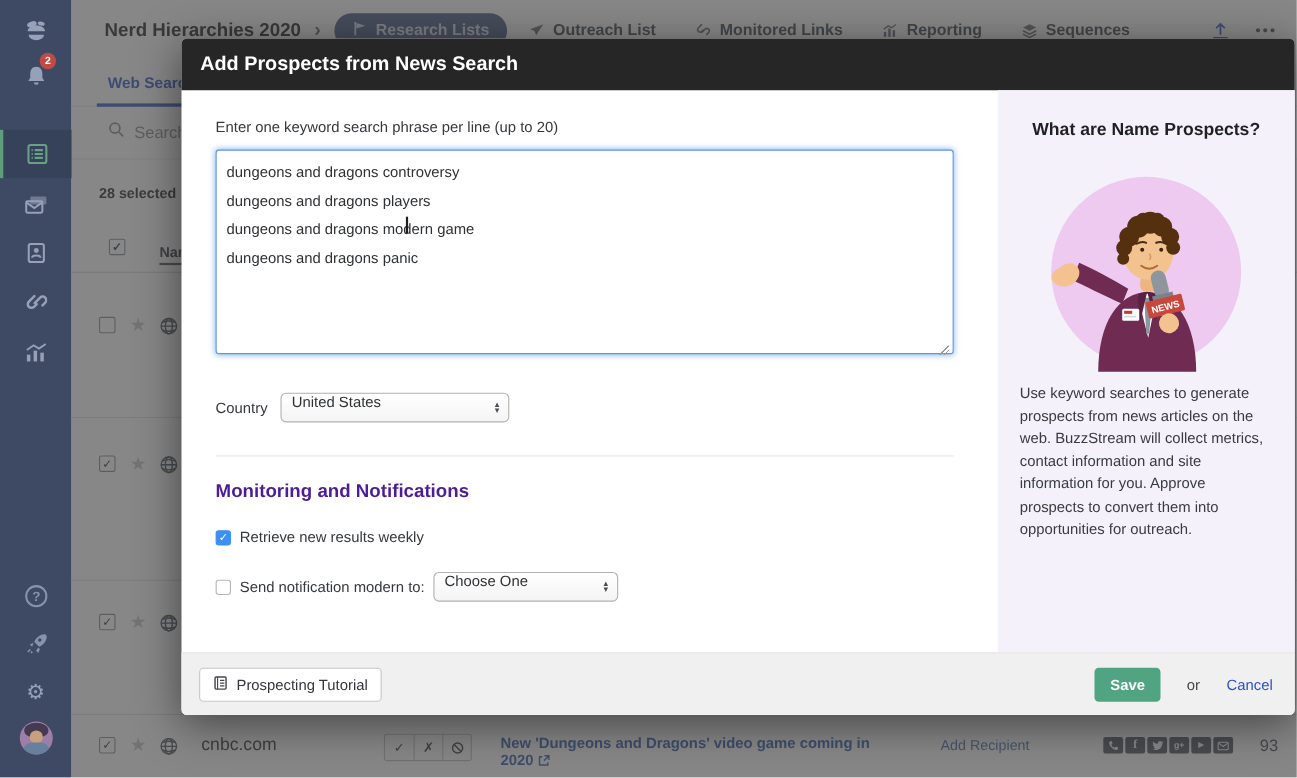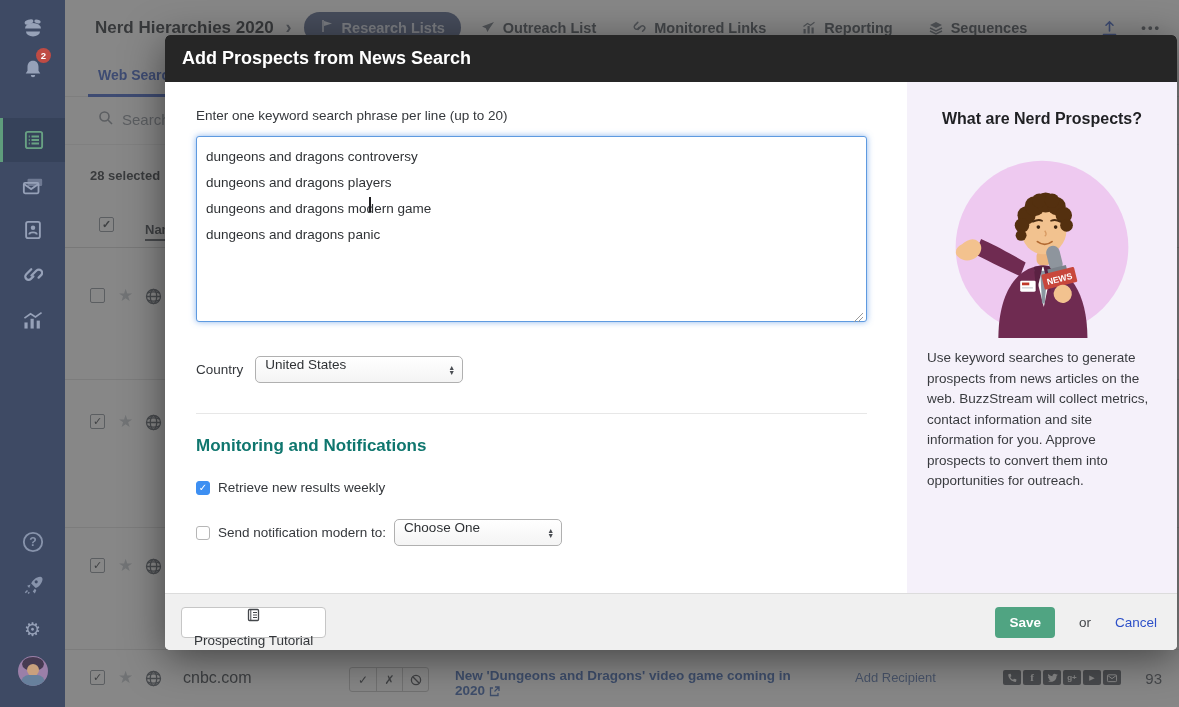--- a/index.html
+++ b/index.html
@@ -85,33 +85,33 @@
   textarea.kw { width:100%; height:186px; resize:none; border:1.5px solid #5e9ae0; border-radius:3px; outline:none; box-shadow:0 0 6px rgba(90,150,230,0.7); font-family:"Liberation Sans", sans-serif; font-size:13.5px; line-height:26px; color:#2f3235; padding:7px 9px; }
   .caret { position:absolute; left:173px; top:61px; width:1.5px; height:15px; background:#1d1d1f; }
   .ta-wrap::after { content:""; position:absolute; right:4px; bottom:4px; width:9px; height:9px;
      background:linear-gradient(135deg, transparent 0 45%, #9a9a9a 45% 52%, transparent 52% 68%, #9a9a9a 68% 75%, transparent 75%); }
   .country-row { margin-top:30px; display:flex; align-items:center; gap:12px; font-size:13.5px; color:#35383c; }
   .selbox { position:relative; height:27px; border:1px solid #b0b0b0; border-radius:5px; background:linear-gradient(#ffffff,#f4f4f4); display:flex; align-items:flex-start; padding:0 26px 0 9px; font-size:13.5px; color:#2f3235; }
   .selbox .arr { position:absolute; right:7px; top:50%; transform:translateY(-50%); display:flex; flex-direction:column; line-height:5px; font-size:7px; color:#4a4d52; }
   .w-country { width:208px; }
   .w-notify { width:168px; }
   .mdivider { border:none; border-top:1px solid #e7e7e7; margin-top:30px; }
-  .m-section { margin-top:22px; font-size:17px; font-weight:bold; color:#0f766e; }
+  .m-section { margin-top:22px; font-size:17px; font-weight:bold; color:#4c1d95; }
   .cbrow { margin-top:24px; display:flex; align-items:center; gap:8px; font-size:13.5px; color:#35383c; }
   .mchk { width:14px; height:14px; border:1.5px solid #b6b6b6; border-radius:3px; background:#fff; display:inline-flex; align-items:center; justify-content:center; font-size:10px; color:#fff; flex:0 0 auto; }
   .mchk.on { background:#3d8ff2; border-color:#3d8ff2; }
   .mchk.on::after { content:"✓"; }
 
   .m-aside { position:absolute; right:0; top:47px; width:270px; bottom:57px; background:#f5f1fa; padding:0 20px; }
   .a-head { margin-top:28px; text-align:center; font-size:16px; font-weight:bold; color:#1f2023; }
   .a-illu { margin:10px auto 0; display:block; }
   .a-body { margin-top:10px; font-size:13.5px; line-height:1.52; color:#393b3f; }
 
   .m-foot { position:absolute; left:0; right:0; bottom:0; height:57px; background:#f0f0f0; border-top:1px solid #dcdcdc; border-radius:0 0 5px 5px; display:flex; align-items:center; justify-content:space-between; padding:0 20px 0 16px; }
-  .tut-btn { display:flex; align-items:center; gap:8px; height:31px; padding:0 12px; background:#fff; border:1px solid #c6c6c6; border-radius:4px; font-size:13.5px; color:#33363a;flex-direction:column; }
+  .tut-btn { display:flex; align-items:center; gap:8px; height:31px; padding:0 12px; background:#fff; border:1px solid #c6c6c6; border-radius:4px; font-size:13.5px; color:#33363a; }
   .foot-right { display:flex; align-items:center; gap:24px; font-size:13.5px; color:#44474b; }
   .save-btn { height:31px; min-width:56px; padding:0 14px; background:#50a482; border:none; border-radius:4px; color:#fff; font-size:13.5px; font-weight:bold; display:flex; align-items:center; justify-content:center; }
   .cancel-lnk { color:#2d50c8; }
 </style>
 </head>
 <body>
 
 <div class="screen">
 
   <div class="bg-nav">
@@ -473,21 +473,21 @@
           <span>Choose One</span>
           <span class="arr">
               <span>▲</span>
               <span>▼</span>
             </span>
         </span>
       </div>
     </div>
 
     <div class="m-aside">
-      <div class="a-head">What are Nerd Prospects?</div>
+      <div class="a-head">What are Name Prospects?</div>
       <svg class="a-illu" width="200" height="200" viewBox="0 0 220 220">
         <circle cx="110" cy="120" r="95" fill="#eec9f0"></circle>
         <path d="M86 152 C 66 143 48 134 36 128 L 43 111 C 57 117 75 127 92 137 Z" fill="#6f2b51"></path>
         <path d="M22 117 C 15 120 13 127 18 131 C 23 136 32 136 38 131 C 44 126 45 118 40 114 C 34 109 28 112 22 117 Z" fill="#f3c28e"></path>
         <path d="M62 221 C 62 170 82 142 111 140 C 140 142 160 170 160 221 Z" fill="#6f2b51"></path>
         <path d="M101 142 L 121 142 L 112 186 Z" fill="#ffffff"></path>
         <path d="M108 146 L 116 146 L 113 182 L 110 182 Z" fill="#8b96a1"></path>
         <path d="M101 142 L 111 140 L 104 170 Z" fill="#5a2142"></path>
         <path d="M121 142 L 111 140 L 119 170 Z" fill="#5a2142"></path>
         <rect x="104" y="124" width="16" height="16" rx="6" fill="#edb57f"></rect>

